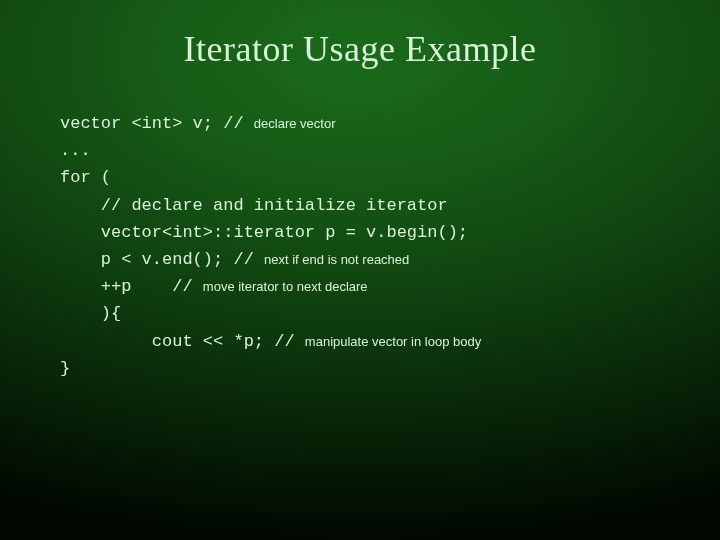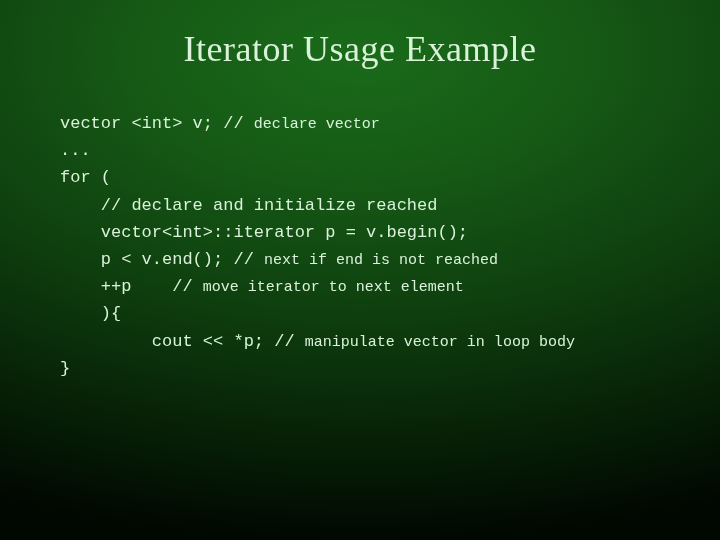--- a/index.html
+++ b/index.html
@@ -28,33 +28,33 @@
     letter-spacing: 0.5px;
   }
   .code-block {
     font-family: "Courier New", Courier, monospace;
     font-size: 17px;
     line-height: 1.6;
     color: #d9f2d9;
     white-space: pre;
   }
   .comment-sans {
-    font-family: Liberation Mono, monospace;
-    font-size: 15px;
+    font-family: Liberation Sans, sans-serif;
+    font-size: 13px;
   }
 </style>
 </head>
 <body>
 
 <div class="slide">
   <h1 class="title">Iterator Usage Example</h1>
 
   <div class="code-block"><span><span>vector &lt;int&gt; v; // </span><span class="comment-sans">declare vector</span></span>
 <span>...</span>
 <span>for (</span>
-<span>    // declare and initialize reached</span>
+<span>    // declare and initialize iterator</span>
 <span>    vector&lt;int&gt;::iterator p = v.begin();</span>
 <span><span>    p &lt; v.end(); // </span><span class="comment-sans">next if end is not reached</span></span>
-<span><span>    ++p    // </span><span class="comment-sans">move iterator to next element</span></span>
+<span><span>    ++p    // </span><span class="comment-sans">move iterator to next declare</span></span>
 <span>    ){</span>
 <span><span>         cout &lt;&lt; *p; // </span><span class="comment-sans">manipulate vector in loop body</span></span>
 <span>}</span></div>
 </div>
 
 </body></html>

